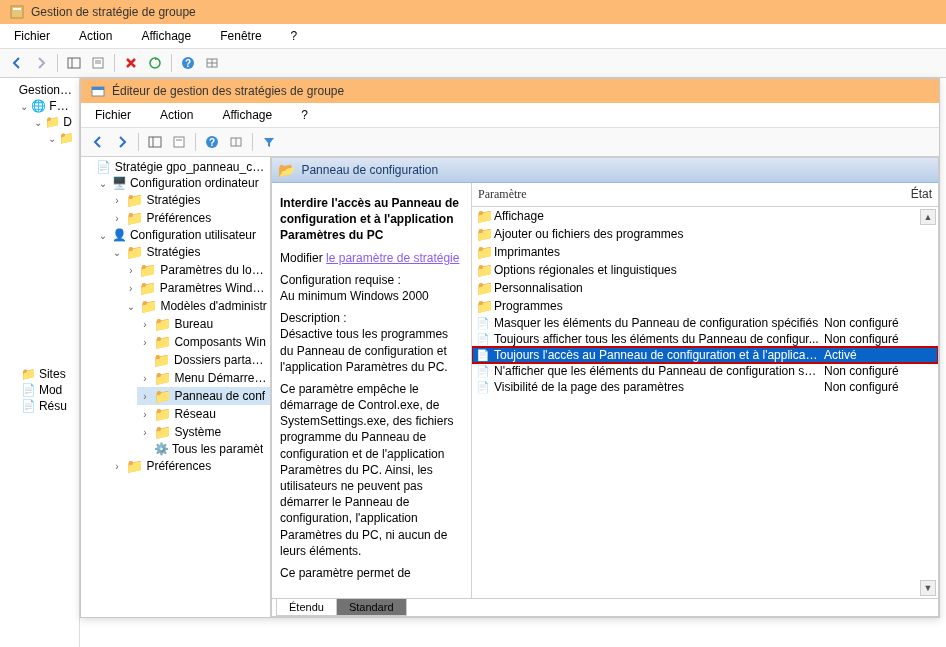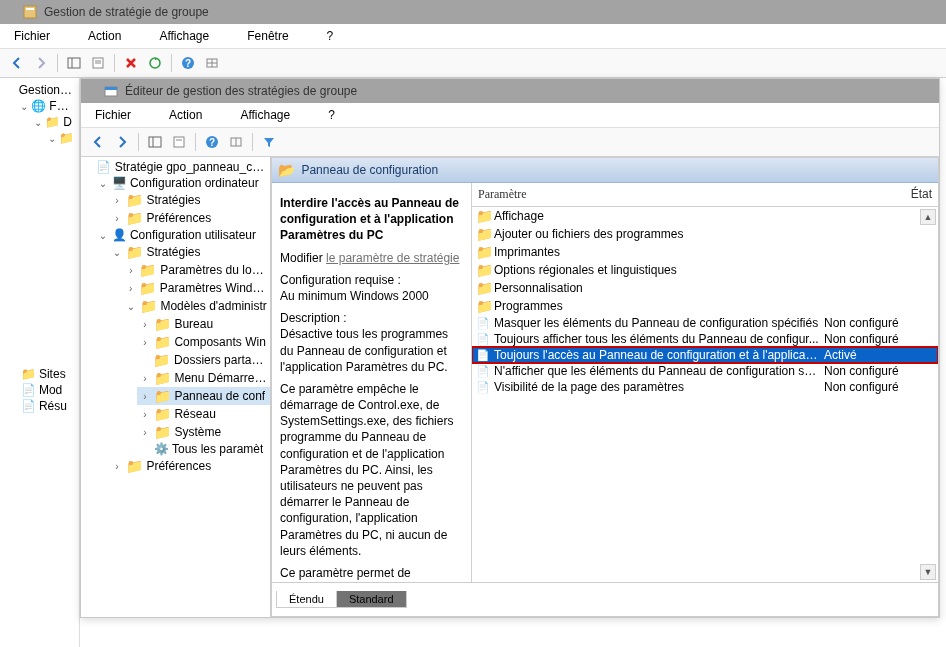--- a/index.html
+++ b/index.html
@@ -1,23 +1,23 @@
 <!DOCTYPE html>
 <html><head>
 <meta charset="utf-8">
 <style>
 * { margin: 0; padding: 0; box-sizing: border-box; font-family: "Segoe UI", Tahoma, sans-serif; }
 body { background: #fff; width: 946px; height: 647px; overflow: hidden; font-size: 12px; color: #000; position: relative; }
 
 
 .main-window { display: flex; flex-direction: column; height: 100%; }
-.titlebar { height: 24px; display: flex; align-items: center; padding: 2px 22px; gap: 6px; background: #a3a3a3; }
+.titlebar { height: 24px; display: flex; align-items: center; padding: 2px 9px; gap: 6px; background: #fdba74; }
 .titlebar-icon { width: 16px; height: 16px; display: inline-flex; align-items: center; justify-content: center; }
 .titlebar-text { font-size: 12px; color: #333; }
-.menubar { display: flex; gap: 18px; padding: 2px 4px; border-bottom: 1px solid #e0e0e0; }
+.menubar { display: flex; gap: 9px; padding: 2px 4px; border-bottom: 1px solid #e0e0e0; }
 .menu-item { padding: 3px 10px; cursor: default; }
 .toolbar { display: flex; align-items: center; gap: 2px; padding: 3px 6px; border-bottom: 1px solid #d0d0d0; background: #f9f9f9; }
 .tool-btn { width: 22px; height: 22px; display: inline-flex; align-items: center; justify-content: center; border: 1px solid transparent; cursor: default; }
 .tool-sep { width: 1px; height: 18px; background: #ccc; margin: 0 3px; }
 
 
 .inner-window { position: absolute; left: 80px; top: 78px; width: 860px; height: 540px; background: #fff; border: 1px solid #c8c8c8; box-shadow: 0 2px 8px rgba(0,0,0,0.15); display: flex; flex-direction: column; }
 
 
 .content { display: flex; flex: 1; overflow: hidden; }
@@ -26,34 +26,34 @@
 .expander { width: 12px; display: inline-flex; justify-content: center; color: #666; font-size: 10px; }
 .folder-icon { color: #e8c478; font-size: 14px; }
 
 
 .detail-pane { flex: 1; display: flex; flex-direction: column; border: 1px solid #ccc; margin: 0; overflow: hidden; }
 .detail-header { background: linear-gradient(#dce6f4, #b8cee8); border-bottom: 1px solid #9cb6d8; padding: 4px 6px; display: flex; align-items: center; gap: 6px; font-size: 12px; color: #1a3d6b; }
 .detail-body { display: flex; flex: 1; overflow: hidden; }
 .desc-pane { width: 200px; border-right: 1px solid #d0d0d0; padding: 6px 8px; font-size: 12px; overflow: hidden; }
 .desc-pane .bold { font-weight: bold; }
 .desc-pane p { margin: 6px 0; line-height: 1.35; }
-.desc-pane a { color: #737373; text-decoration: underline; }
+.desc-pane a { color: #8b5cf6; text-decoration: underline; }
 .list-pane { flex: 1; display: flex; flex-direction: column; overflow: hidden; }
 .list-header { display: flex; border-bottom: 1px solid #d0d0d0; }
 .col { padding: 4px 6px; font-size: 12px; color: #333; }
 .col-name { flex: 1; font-family: Liberation Serif, serif; }
 .col-state { width: 110px; text-align: right; }
 .list-body { flex: 1; overflow: hidden; position: relative; }
 .list-row { display: flex; align-items: center; padding: 1px 4px; gap: 4px; cursor: default; }
 .list-row.selected { background: #0a64c8; color: #fff; outline: 2px solid #c80000; outline-offset: -1px; }
 .list-row .row-name { flex: 1; white-space: nowrap; overflow: hidden; text-overflow: ellipsis; }
 .list-row .row-state { width: 110px; }
 .row-icon { width: 14px; text-align: center; }
 .setting-icon { color: #4a8; font-size: 11px; }
-.tabs { display: flex; border-top: 1px solid #ccc; padding: 8px 4px; background: #fff; }
+.tabs { display: flex; border-top: 1px solid #ccc; padding: 0 4px; background: #fff; }
 .tab { padding: 2px 12px; border: 1px solid #ccc; border-top: none; font-size: 11px; background: #737373; margin-right: -1px; cursor: default; }
 .tab.active { background: #fff; }
 .scrollarrow { position: absolute; right: 2px; width: 16px; height: 16px; background: #f0f0f0; border: 1px solid #ccc; display: flex; align-items: center; justify-content: center; font-size: 9px; color: #555; }
 .scrollarrow.up { top: 2px; }
 .scrollarrow.down { bottom: 2px; }
 
 
 .outer-tree { padding: 4px 4px; font-size: 12px; background: #fff; }
 .outer-content { display: flex; flex: 1; }
 .outer-left { width: 80px; overflow: hidden; border-right: 1px solid #ddd; }

